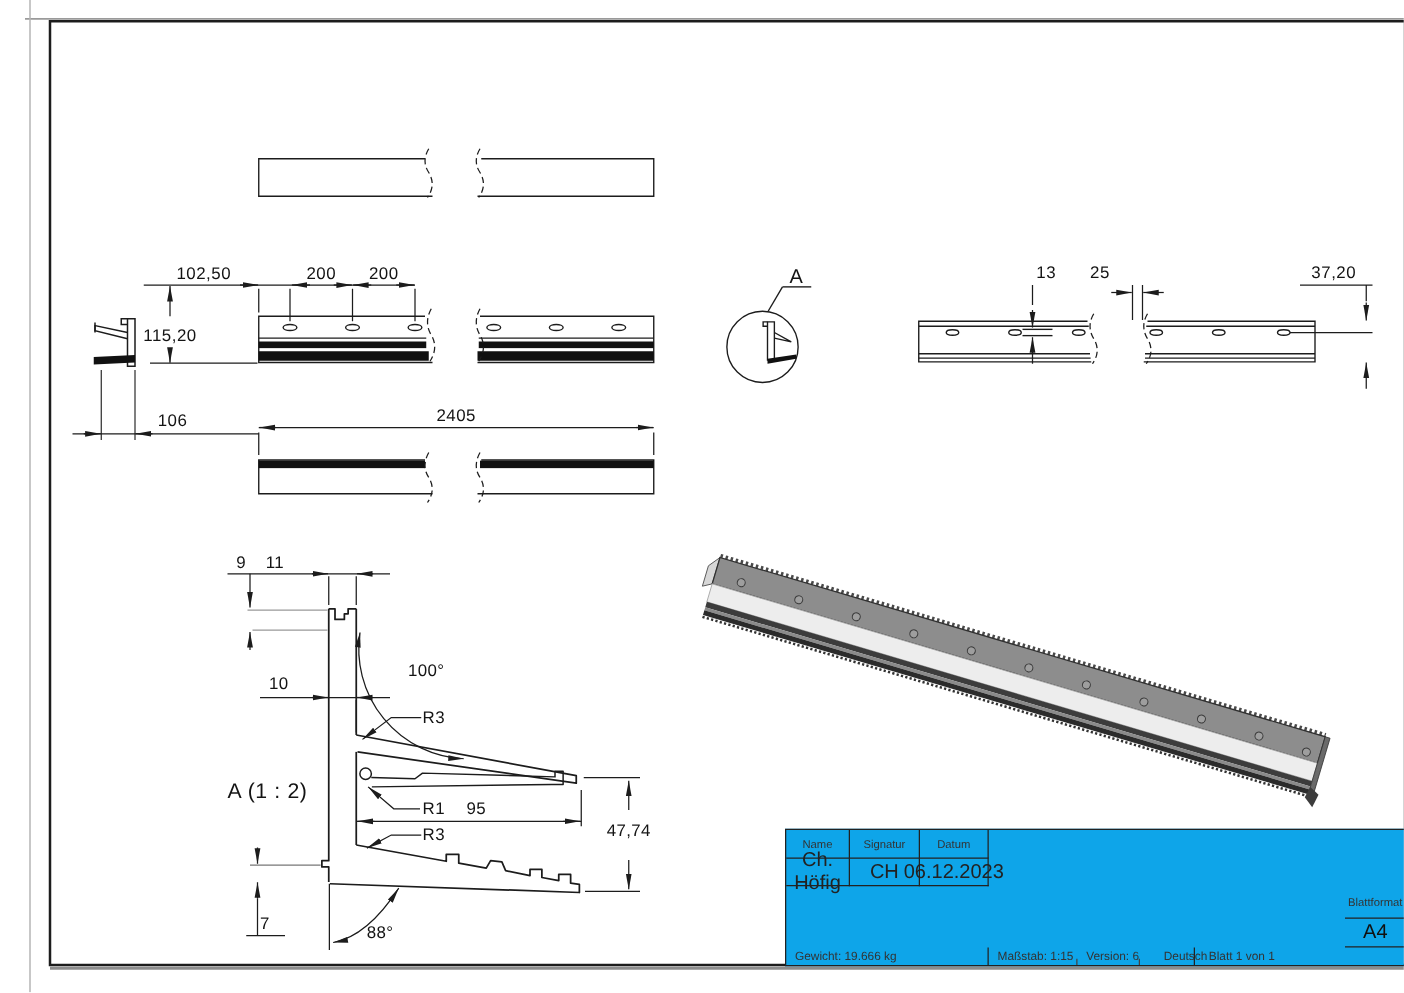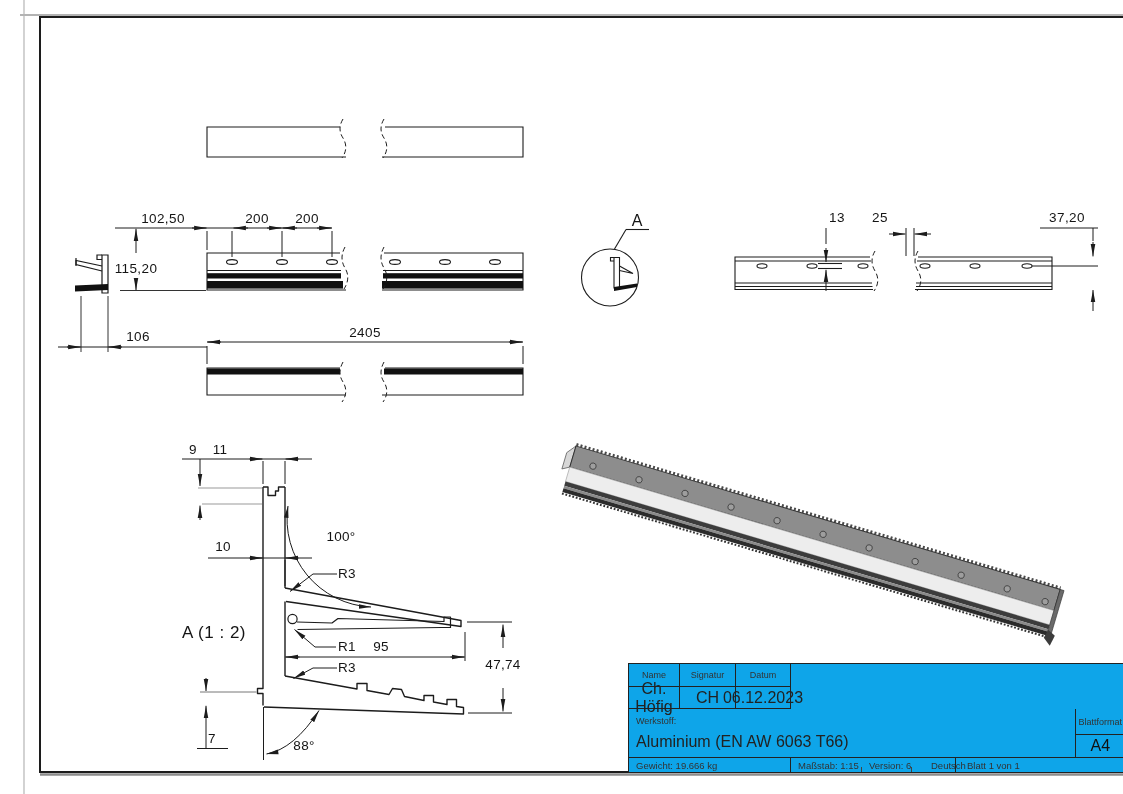--- a/index.html
+++ b/index.html
@@ -262,24 +262,20 @@
 <div id="tb">
   <div class="cell bR bB ctr lab" style="left:0;top:0;width:51px;height:23px">Name</div>
   <div class="cell bR bB ctr lab" style="left:51px;top:0;width:56px;height:23px">Signatur</div>
   <div class="cell bR bB ctr lab" style="left:107px;top:0;width:55px;height:23px">Datum</div>
 
 
   <div class="cell bR bB ctr valtxt" style="left:0;top:23px;width:51px;height:22px">Ch. Höfig</div>
   <div class="cell bR bB ctr valtxt" style="left:51px;top:23px;width:56px;height:22px">CH</div>
   <div class="cell bR bB ctr valtxt" style="left:107px;top:23px;width:55px;height:22px">06.12.2023</div>
 
-  <div class="cell bR bB" style="left:0;top:45px;width:447px;height:49px">
-    <span class="lab" style="position:absolute;left:7px;top:7px">Werkstoff:</span>
-    <span class="valtxt" style="position:absolute;left:7px;top:24px">Aluminium (EN AW 6063 T66)</span>
-  </div>
   <div class="cell bB ctr lab" style="left:447px;top:45px;width:48.5px;height:26px">Blattformat</div>
   <div class="cell bB ctr" style="left:447px;top:71px;width:48.5px;height:23px;font-size:16px;color:#111">A4</div>
 
   <div class="cell bR" style="left:0;top:94px;width:162px;height:14px;padding:2px 0 0 7px">Gewicht: 19.666 kg</div>
   <div class="cell bR" style="left:162px;top:94px;width:165px;height:14px">
     <span style="position:absolute;left:7px;top:2px">Maßstab: 1:15</span>
     <span style="position:absolute;left:78px;top:2px">Version: 6</span>
     <span style="position:absolute;left:140px;top:2px">Deutsch</span>
     <span class="tick" style="left:70px"></span>
     <span class="tick" style="left:120px"></span>

